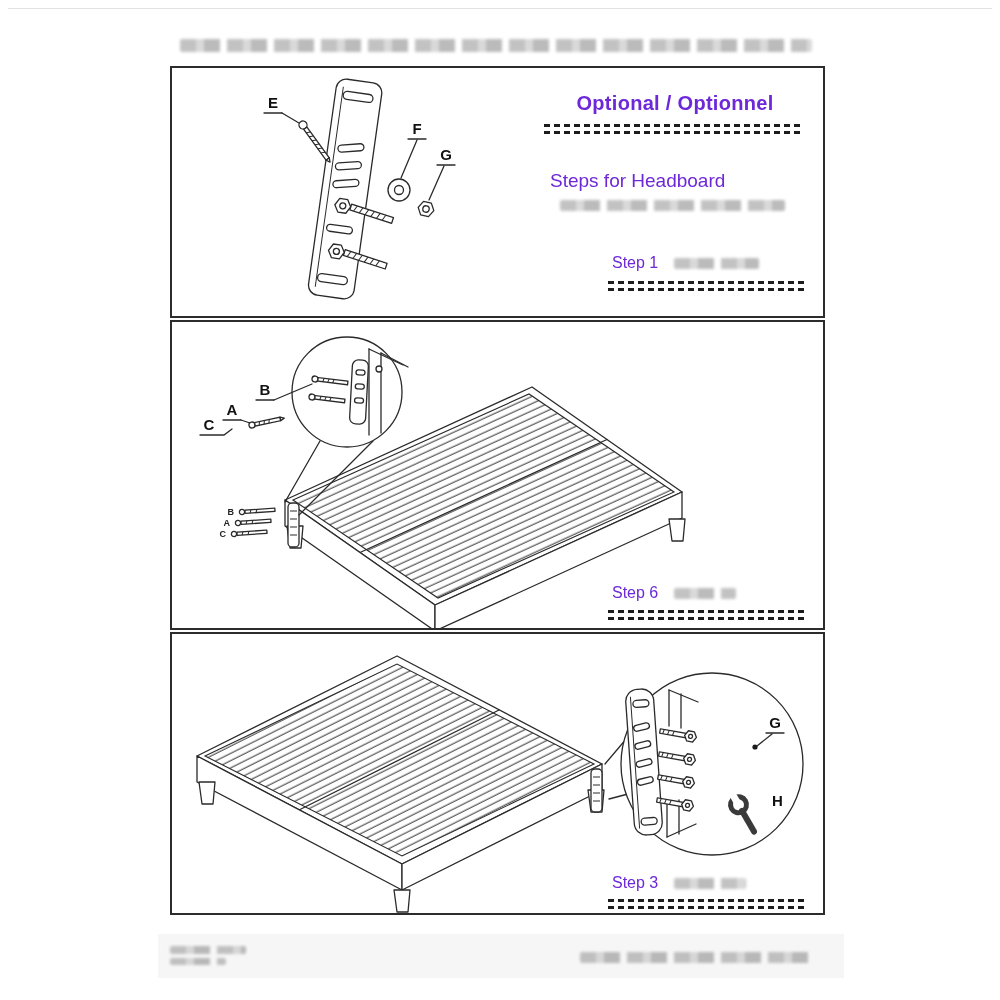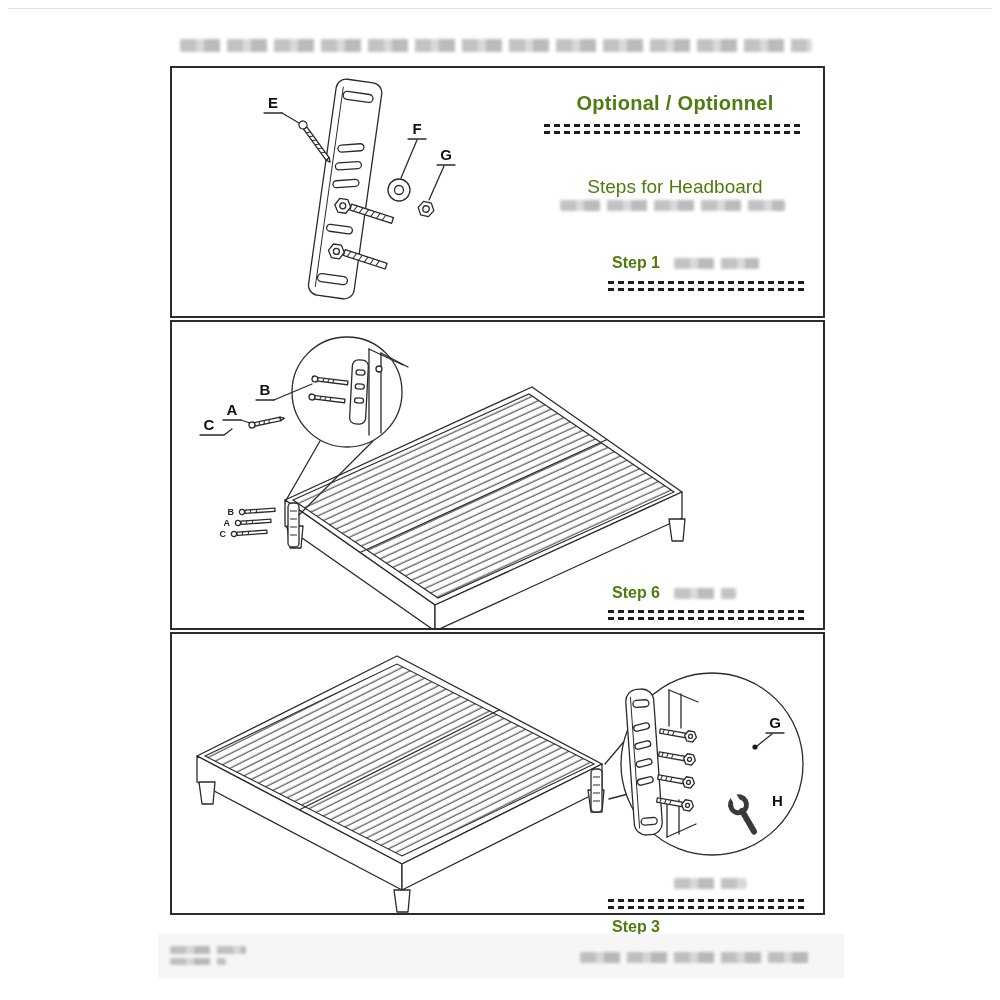--- a/index.html
+++ b/index.html
@@ -4,24 +4,24 @@
 <style>
   * { margin:0; padding:0; box-sizing:border-box; }
   html,body { width:1000px; height:1000px; background:#ffffff; font-family:"Liberation Sans",sans-serif; position:relative; overflow:hidden; }
 
   .panel { position:absolute; left:170px; width:655px; border:2px solid #2c2c2c; background:#fff; }
   #panel1 { top:66px;  height:252px; }
   #panel2 { top:320px; height:310px; }
   #panel3 { top:632px; height:283px; }
   .panel svg { position:absolute; left:0; top:0; width:100%; height:100%; }
 
-  .txt  { position:absolute; color:#4d7c0f; font-size:15px; white-space:nowrap; }
+  .txt  { position:absolute; color:#6d28d9; font-size:15px; white-space:nowrap; }
   .title { font-weight:bold; font-size:20px; letter-spacing:.3px; }
   .subtitle { font-size:19px; }
-  .step { font-weight:bold; font-size:16px; }
+  .step { font-weight:normal; font-size:16px; }
 
   .dashes { position:absolute; height:2.6px;
     background:repeating-linear-gradient(90deg,#1c1c1c 0 6px,rgba(0,0,0,0) 6px 10px); }
 
   .ghost { position:absolute; opacity:.65; filter:blur(1.5px); border-radius:2px;
     background:repeating-linear-gradient(90deg,#a3a3a3 0 16px,#c6c6c6 16px 24px,#979797 24px 40px,rgba(0,0,0,0) 40px 47px); }
 
   .hline { position:absolute; background:#e2e2e2; }
   .band  { position:absolute; background:#f6f6f6; }
 
@@ -111,21 +111,21 @@
     <line class="ln" x1="245" y1="72" x2="229" y2="110"></line>
 
     <text class="lbl" x="274" y="92" text-anchor="middle">G</text>
     <line class="ln" x1="265" y1="97" x2="283" y2="97"></line>
     <line class="ln" x1="272" y1="98" x2="257" y2="132"></line>
   </svg>
 
   <div class="txt title" style="left:373px;top:24px;width:260px;text-align:center;">Optional / Optionnel</div>
   <div class="dashes" style="left:372px;top:56px;width:260px;"></div>
   <div class="dashes" style="left:372px;top:63px;width:260px;"></div>
-  <div class="txt subtitle" style="left:378px;top:108px;width:250px;text-align:center;">Steps for Headboard</div>
+  <div class="txt subtitle" style="left:378px;top:102px;width:250px;text-align:left;">Steps for Headboard</div>
   <div class="ghost" style="left:388px;top:132px;width:225px;height:11px;"></div>
   <div class="txt step" style="left:440px;top:186px;">Step 1</div>
   <div class="ghost" style="left:502px;top:190px;width:85px;height:11px;"></div>
   <div class="dashes" style="left:436px;top:213px;width:196px;"></div>
   <div class="dashes" style="left:436px;top:220px;width:196px;"></div>
 </div>
 
 <div class="panel" id="panel2">
   <svg viewBox="0 0 651 306">
     <defs>
@@ -330,21 +330,21 @@
 
       <g transform="translate(573,182) rotate(-30)">
         <line x1="0" y1="18" x2="0" y2="-6" stroke="#3a3a3a" stroke-width="6" stroke-linecap="round"></line>
         <circle cx="0" cy="-13" r="8" fill="none" stroke="#3a3a3a" stroke-width="5"></circle>
         <rect x="-3.5" y="-27" width="7" height="12" fill="#ffffff"></rect>
       </g>
       <text class="lbl" x="600" y="172">H</text>
     </g>
   </svg>
 
-  <div class="txt step" style="left:440px;top:240px;margin-top:44px;">Step 3</div>
+  <div class="txt step" style="left:440px;top:240px;">Step 3</div>
   <div class="ghost" style="left:502px;top:244px;width:72px;height:11px;"></div>
   <div class="dashes" style="left:436px;top:265px;width:196px;"></div>
   <div class="dashes" style="left:436px;top:272px;width:196px;"></div>
 </div>
 
 <div class="band" style="left:158px;top:934px;width:686px;height:44px;"></div>
 <div class="ghost" style="left:170px;top:946px;width:76px;height:8px;"></div>
 <div class="ghost" style="left:170px;top:958px;width:56px;height:7px;"></div>
 <div class="ghost" style="left:580px;top:952px;width:232px;height:11px;"></div>
 

